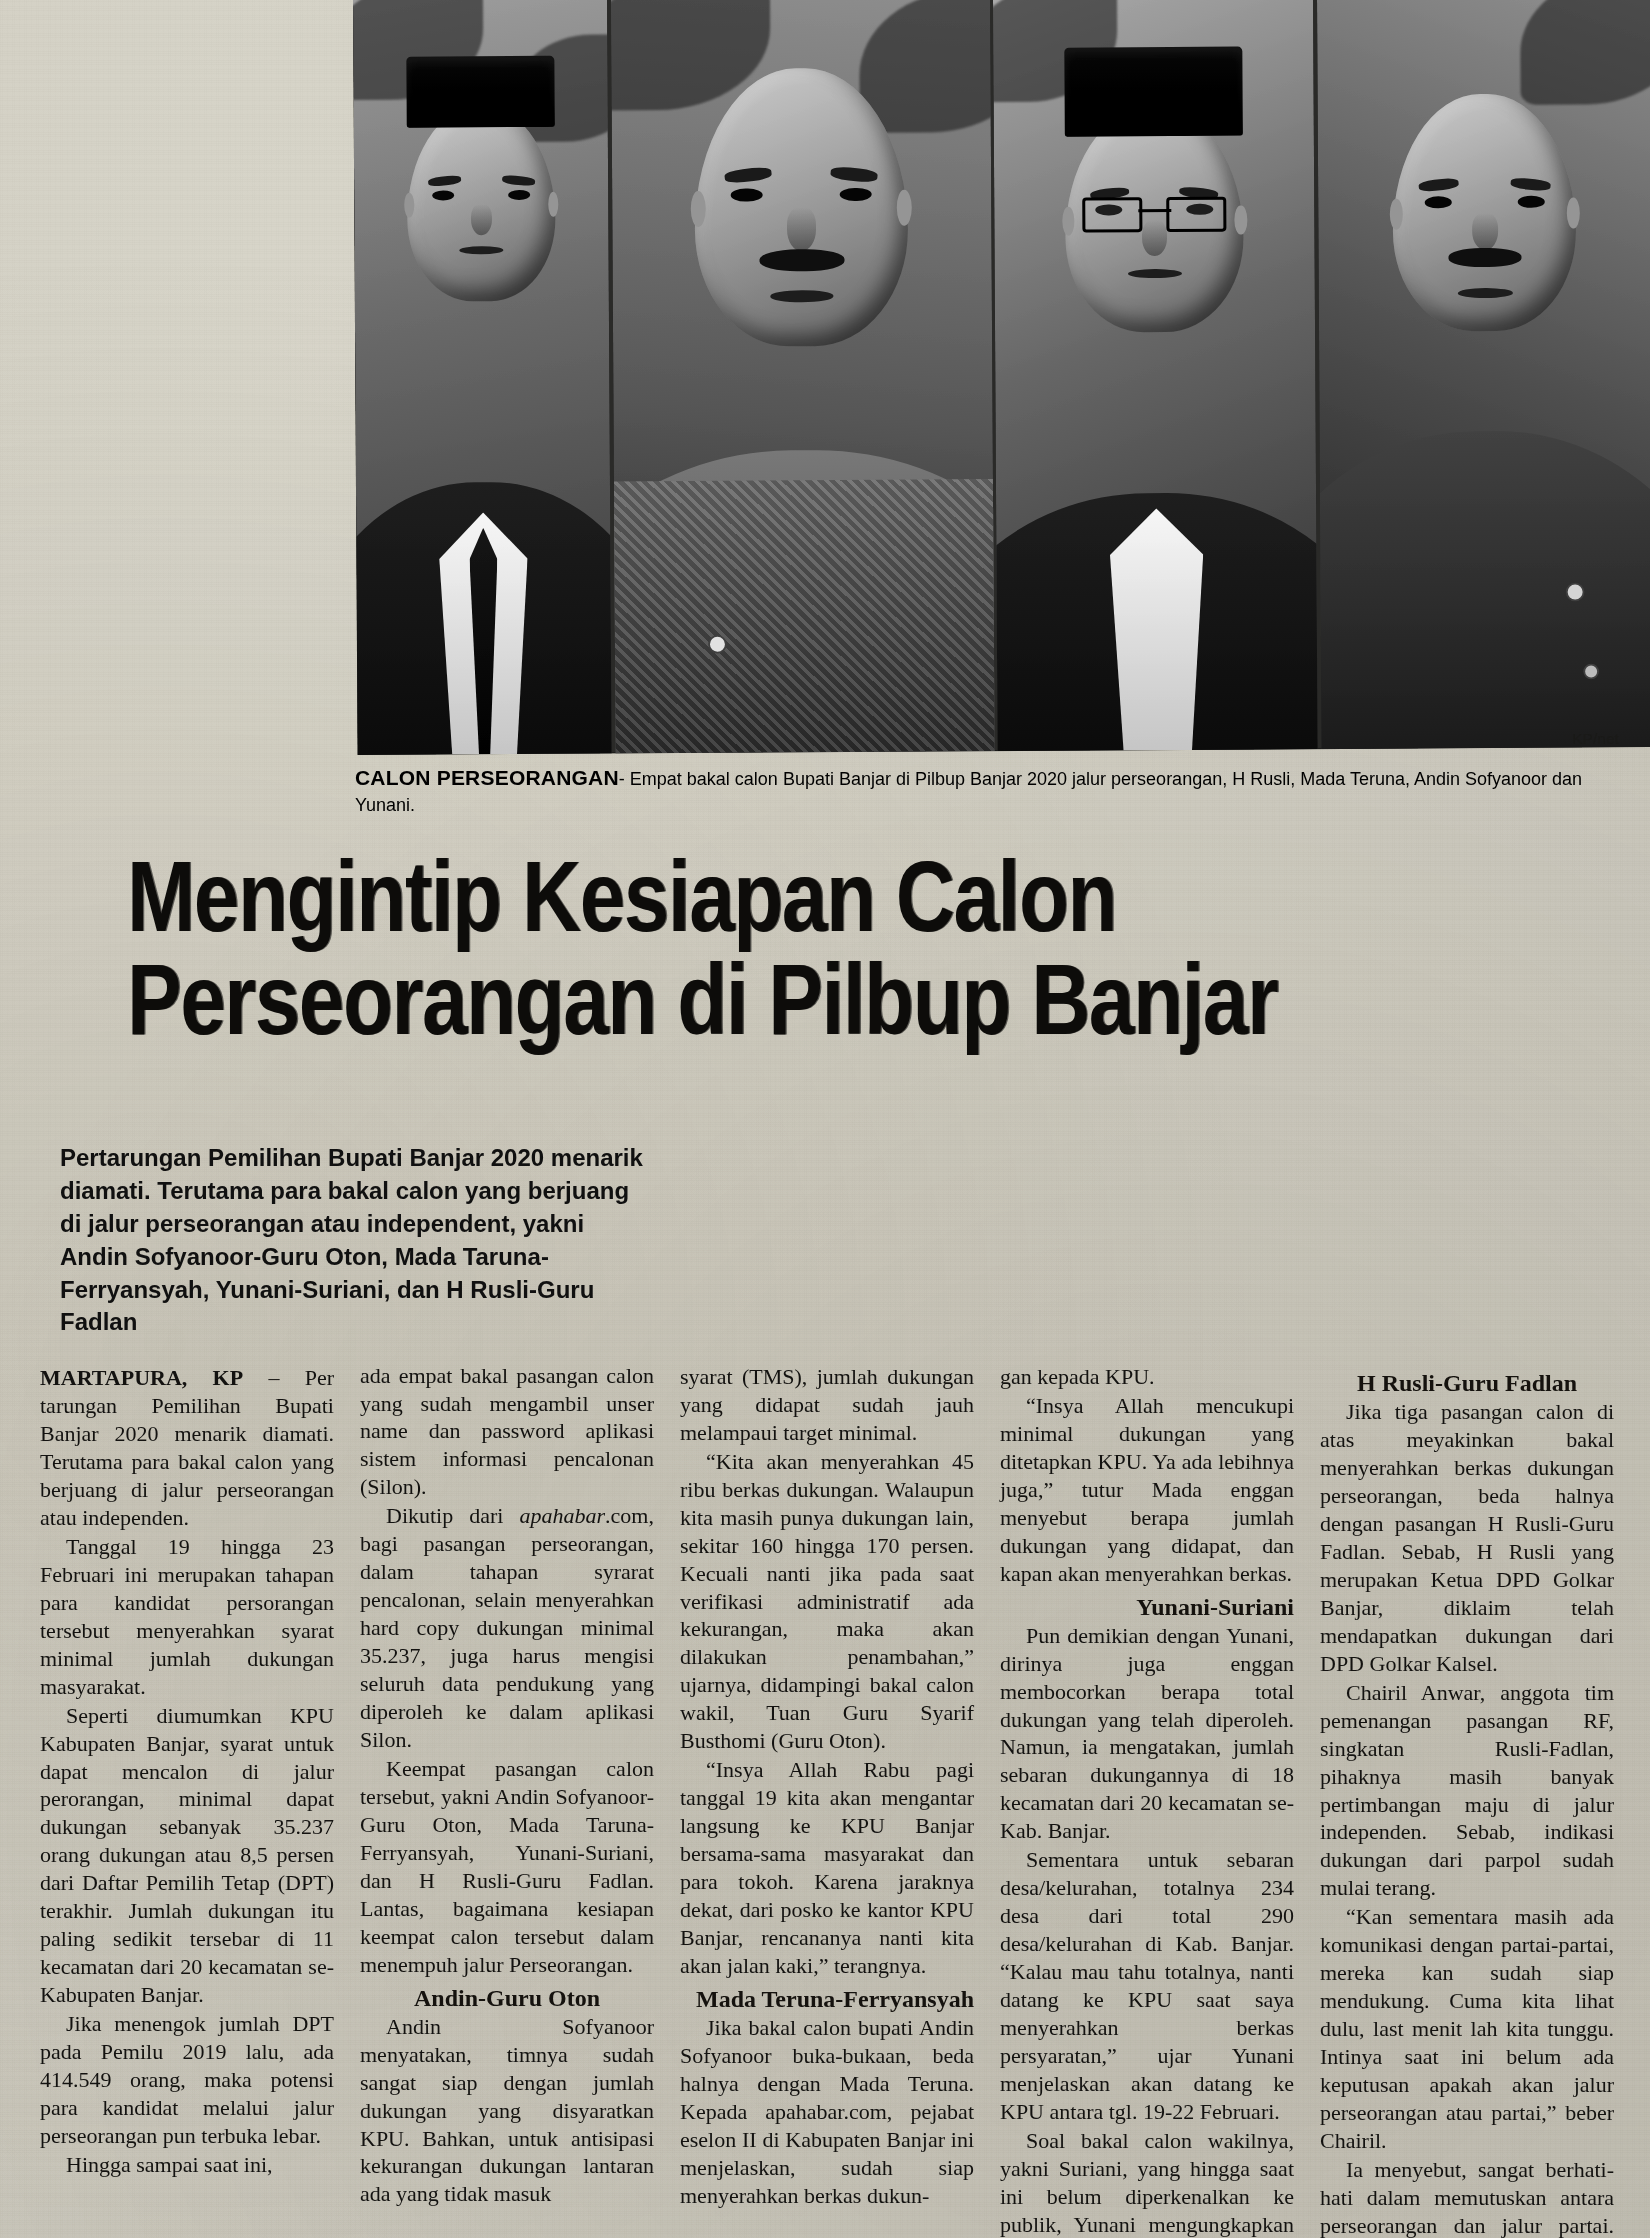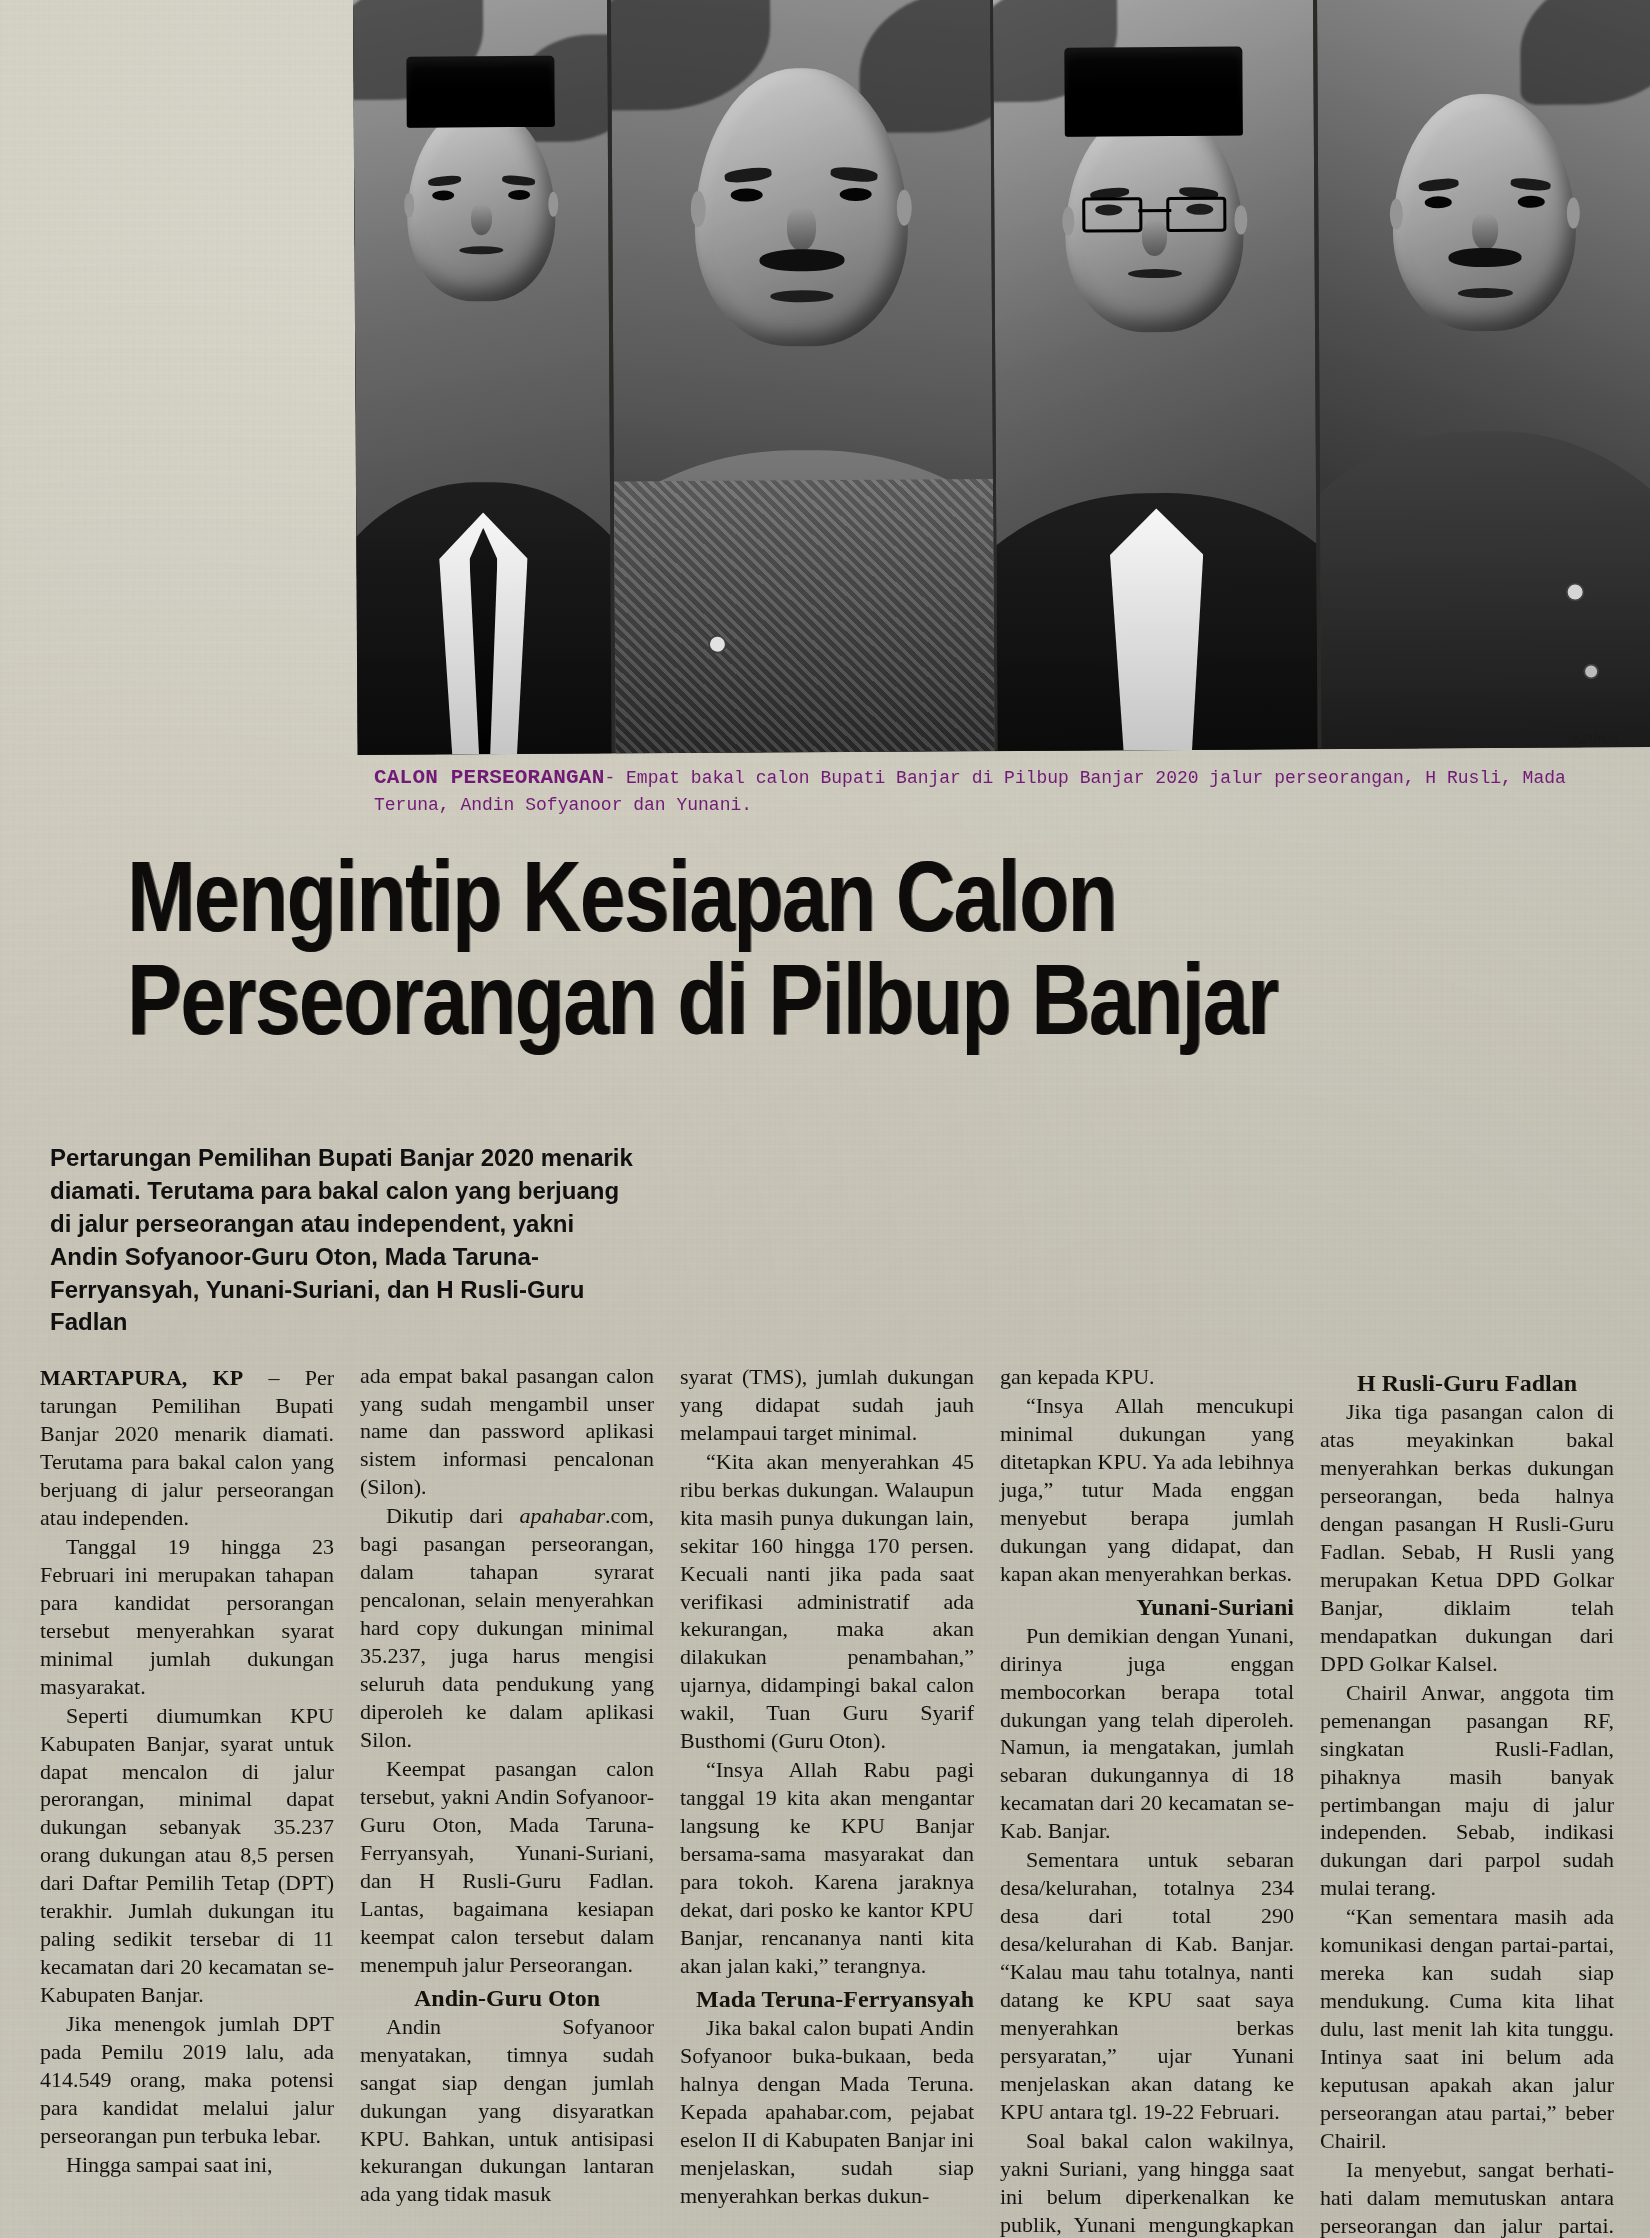--- a/index.html
+++ b/index.html
@@ -158,25 +158,24 @@
     color: #1a1a18;
     letter-spacing: 0.1px;
   }
 
   
   .caption {
     position: absolute;
     left: 355px;
     top: 763px;
     width: 1266px;
-    font-family: Liberation Mono, monospace;
+    font-family: Liberation Sans, sans-serif;
     font-size: 18px;
     line-height: 1.42;
-    color: #701a75;
-    margin-left: 19px;
+    color: #000000;
   }
   .caption b {
     font-size: 21px;
     letter-spacing: 0.2px;
   }
 
   
   .headline {
     position: absolute;
     left: 127px;
@@ -190,21 +189,21 @@
     color: #0d0c0a;
     transform: scaleY(1.22) scaleX(1.0);
     transform-origin: left top;
     text-shadow: 1.2px 0 0 rgba(0,0,0,0.55);
   }
   .headline .l2 { display:block; }
 
   
   .lead {
     position: absolute;
-    left: 50px;
+    left: 60px;
     top: 1142px;
     width: 592px;
     font-family: "Liberation Sans", sans-serif;
     font-weight: bold;
     font-size: 24px;
     line-height: 1.37;
     color: #101010;
   }
 
   

